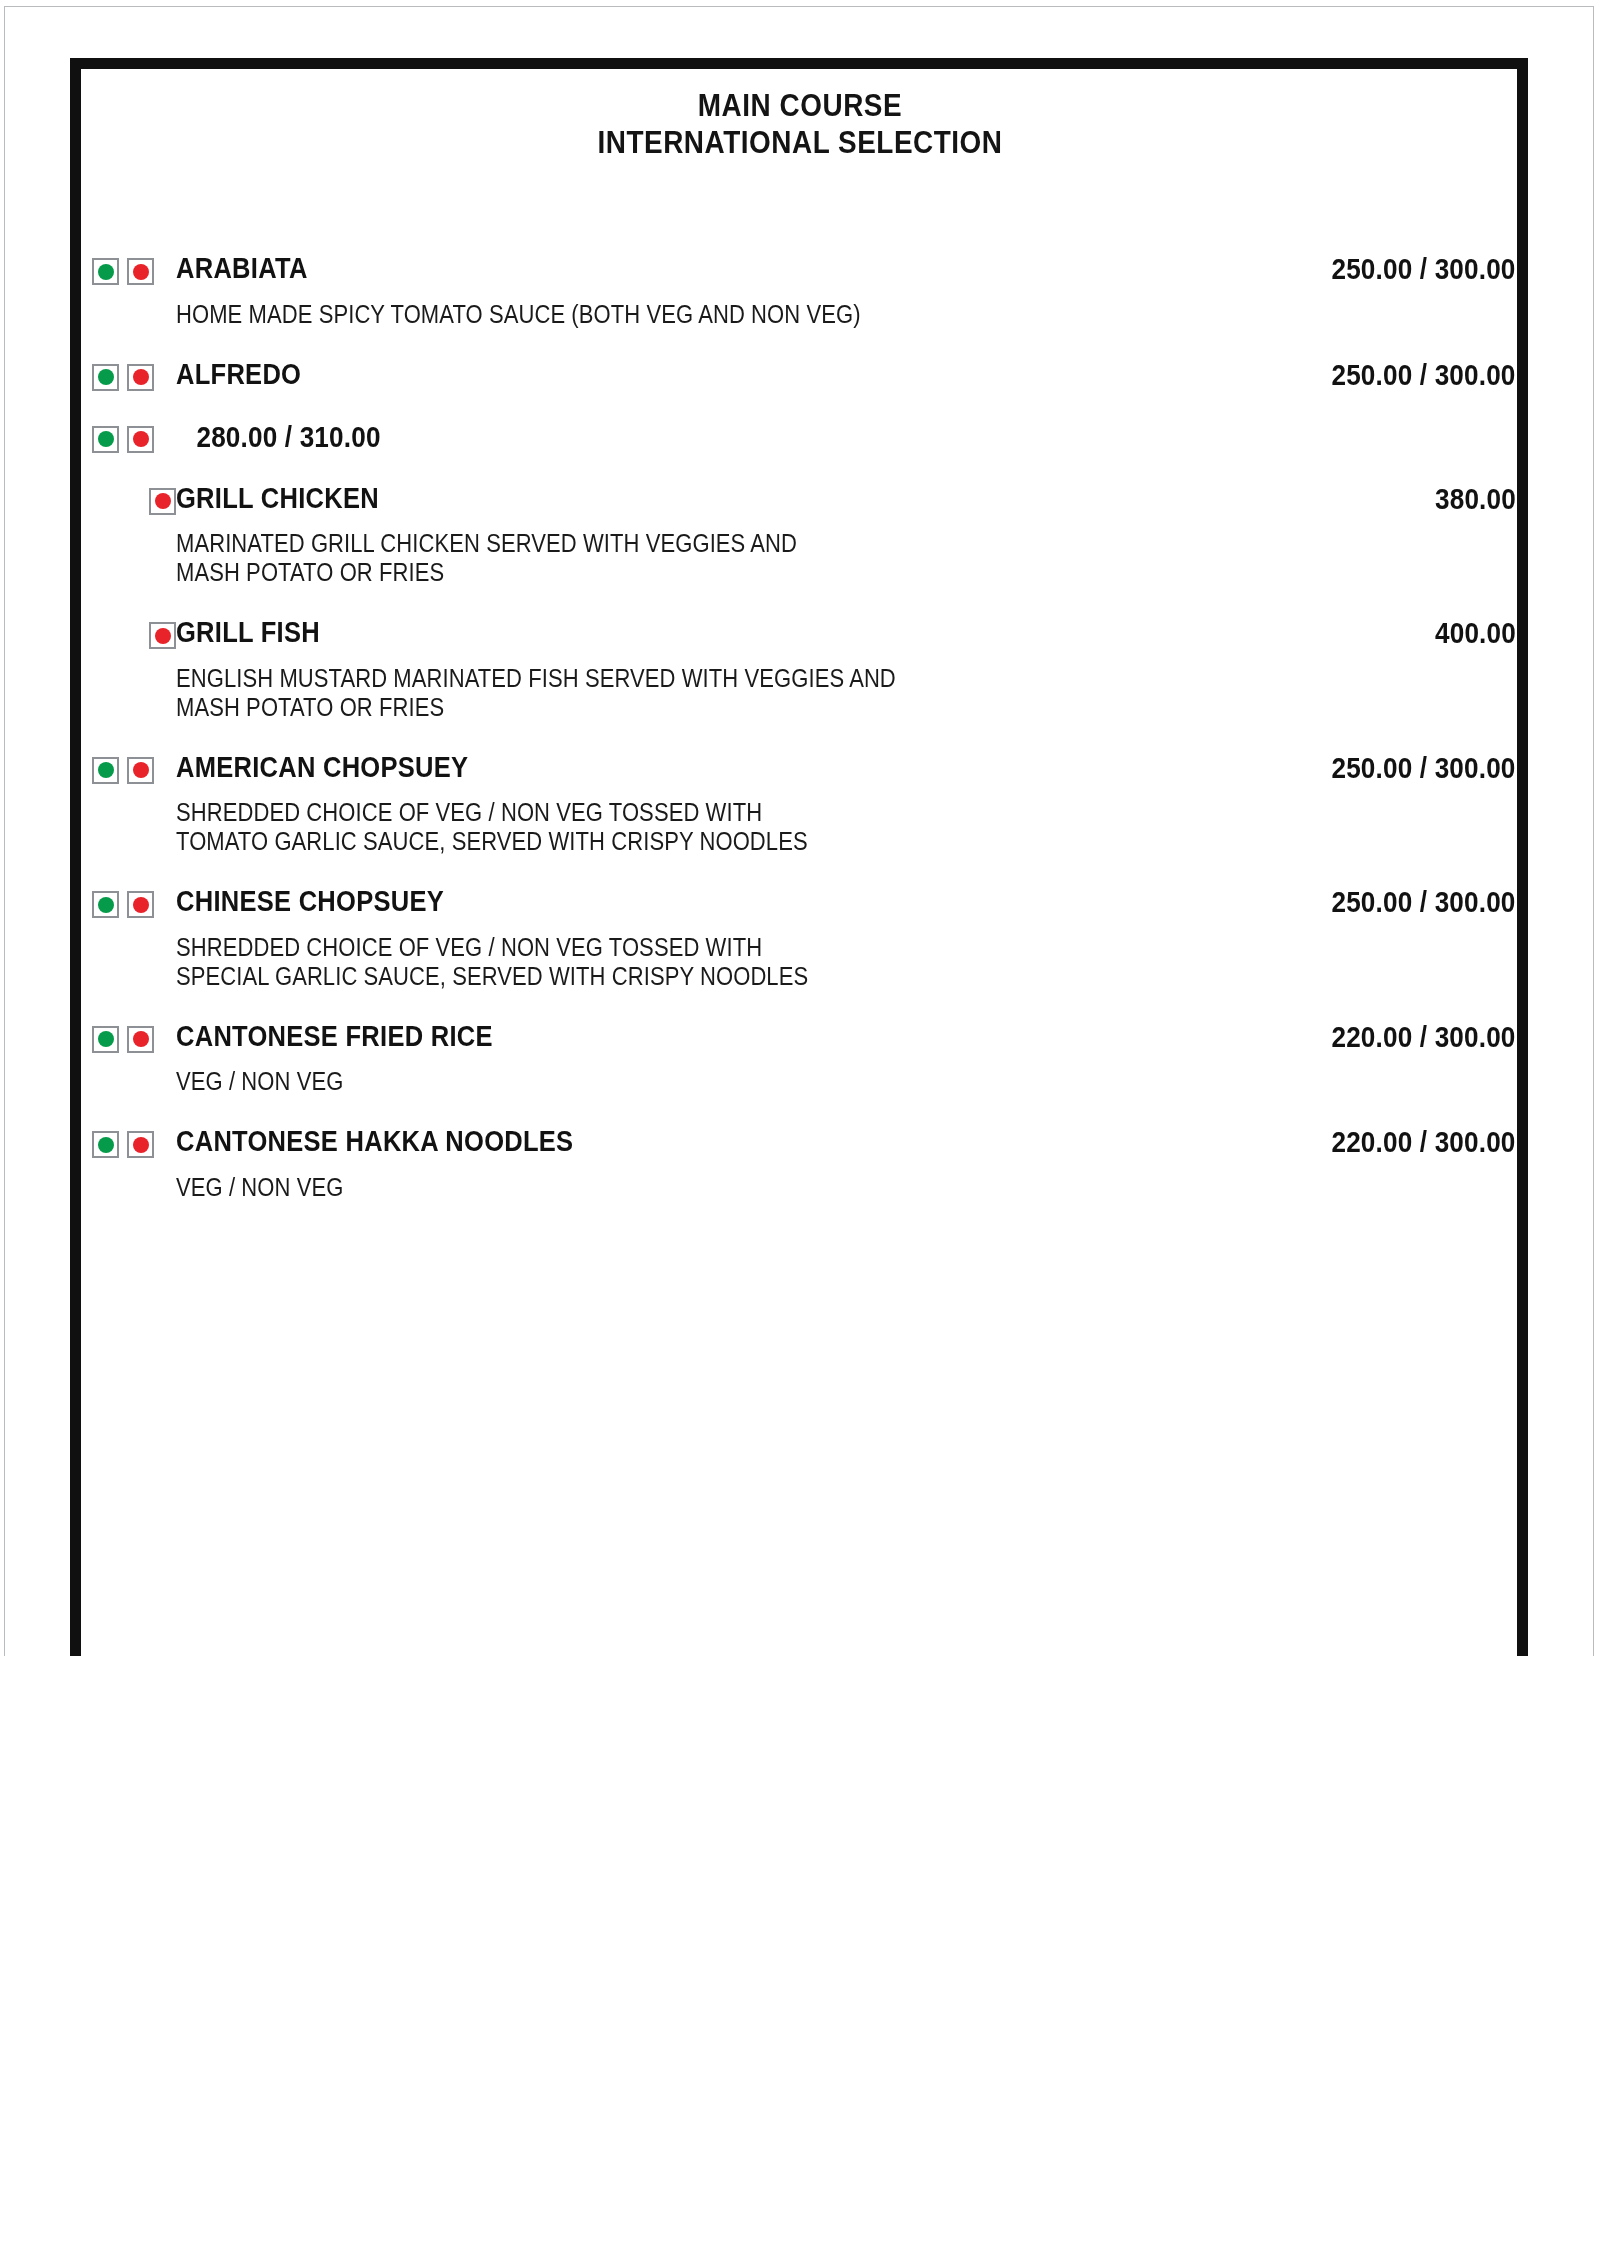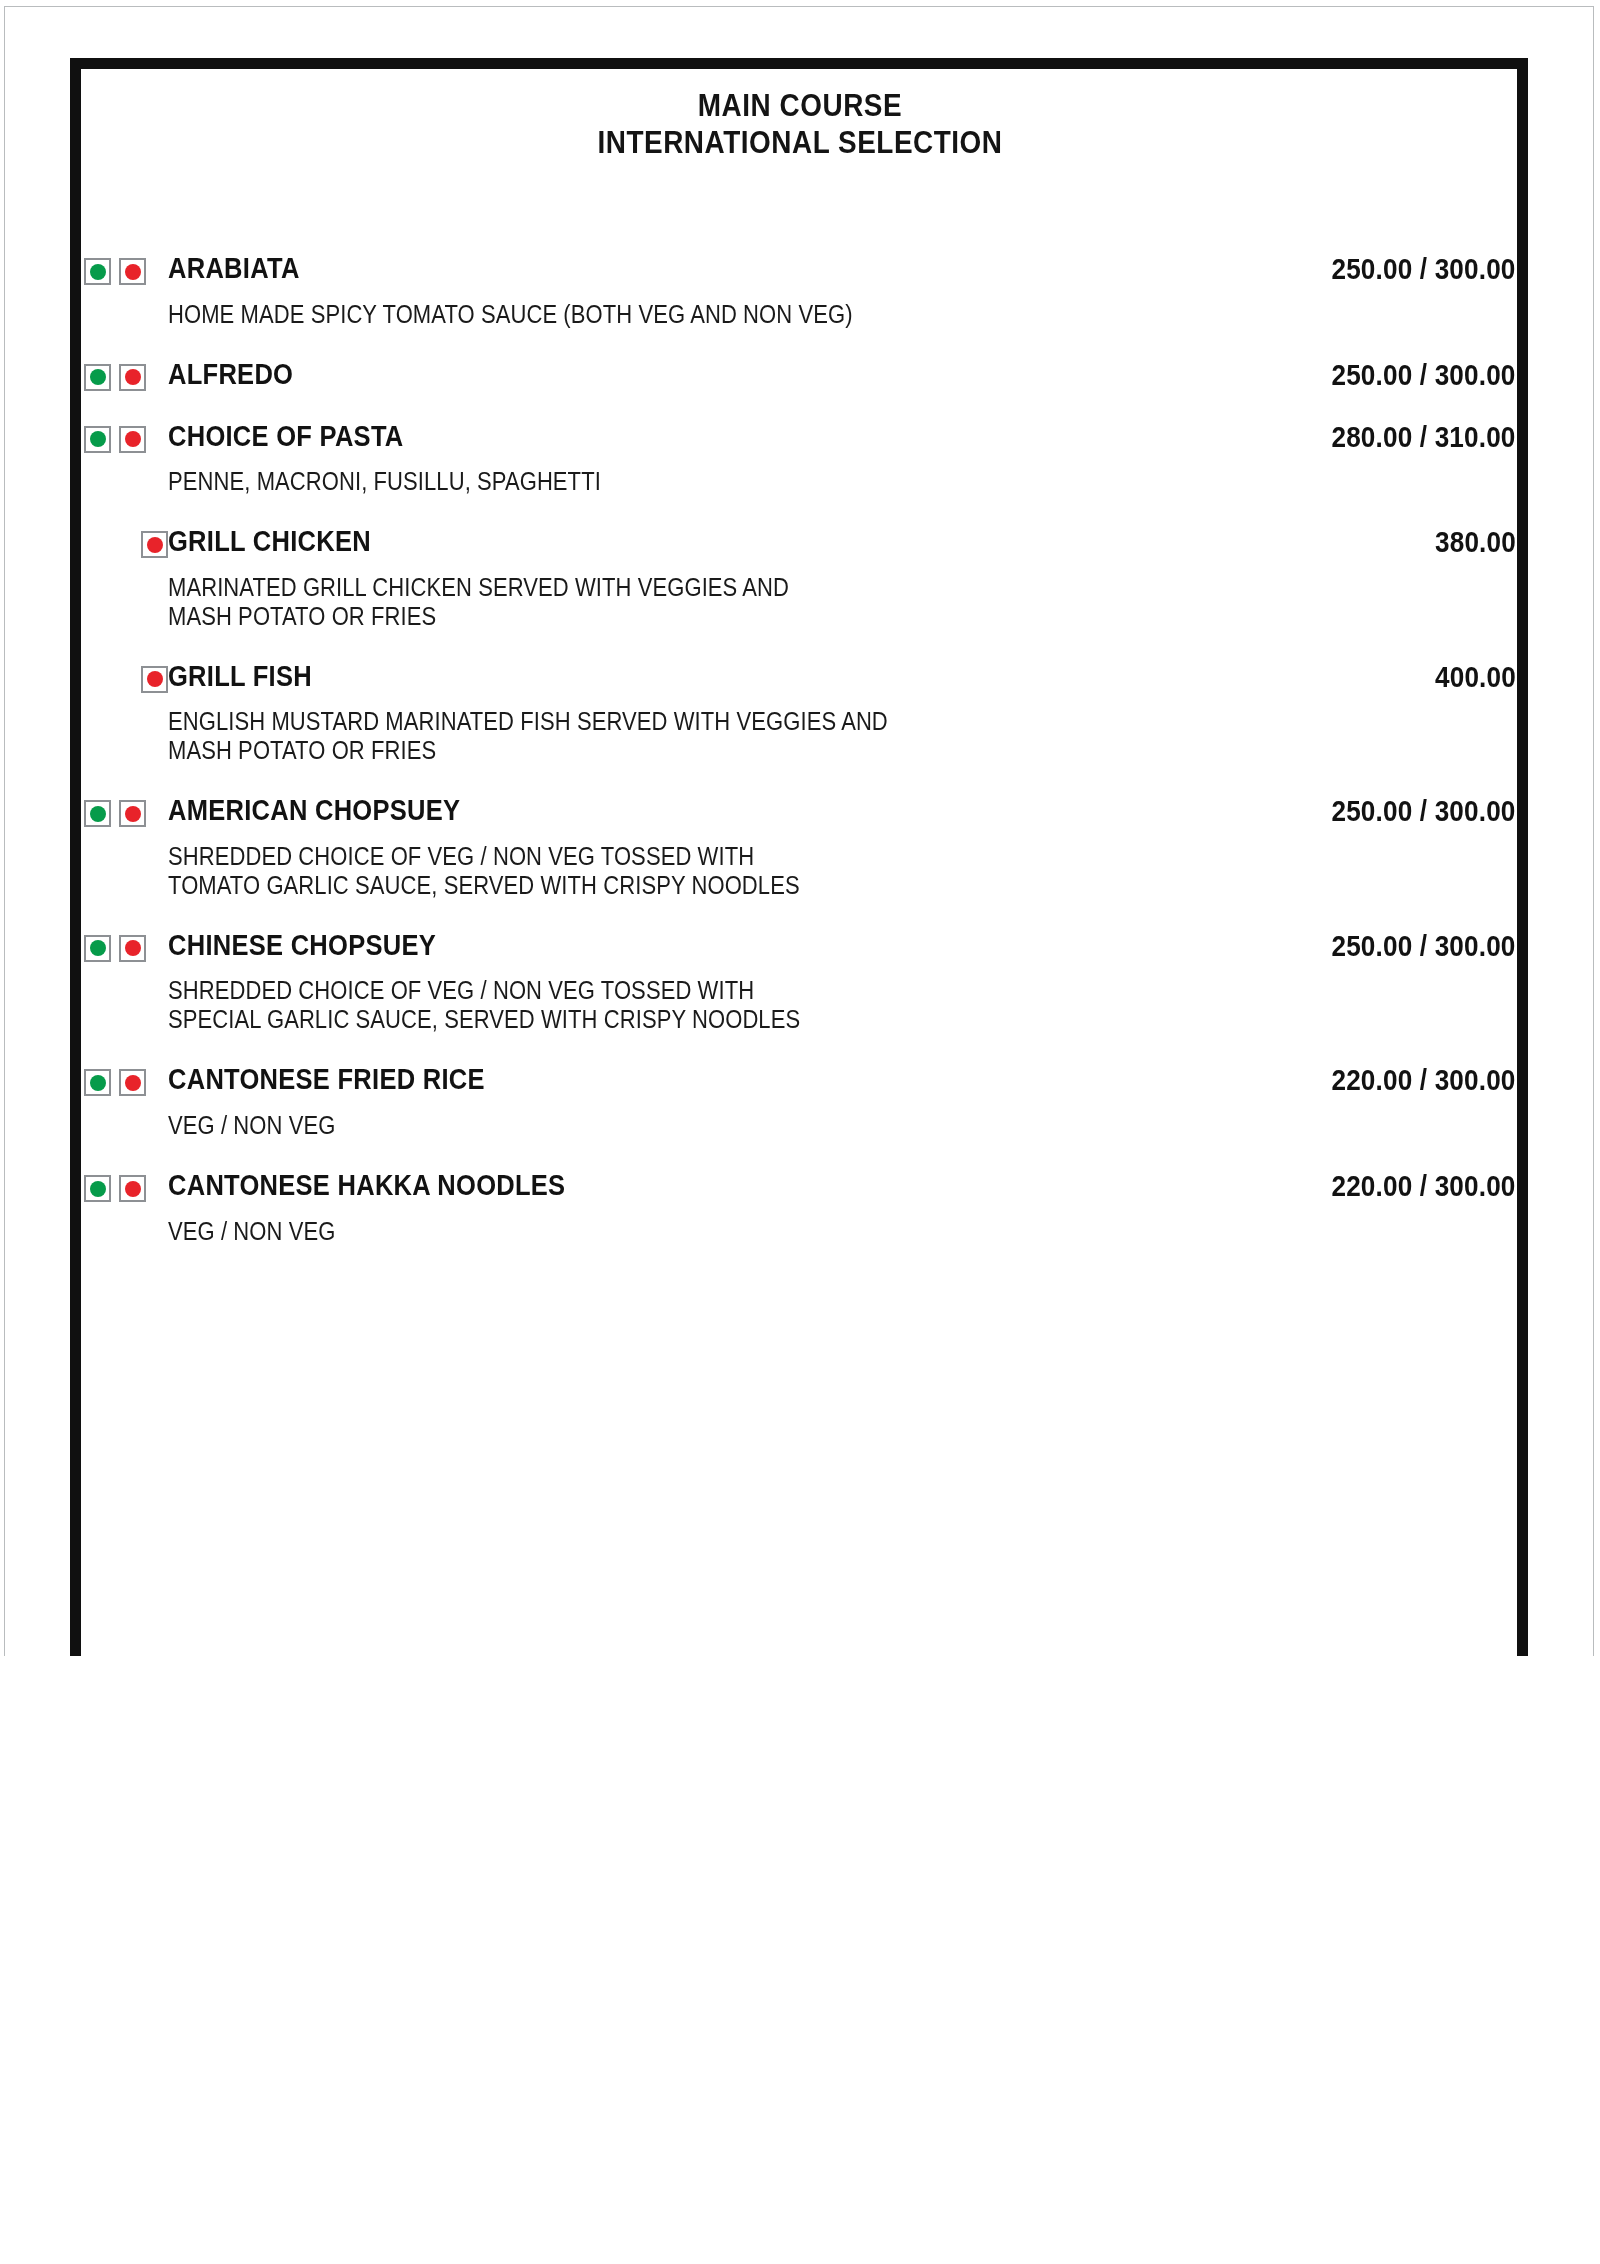--- a/index.html
+++ b/index.html
@@ -62,21 +62,21 @@
     letter-spacing: 0.6px;
     color: #141414;
     line-height: 1.18;
     transform: scaleX(0.9);
     transform-origin: center center;
   }
 
   
   .items {
     position: absolute;
-    left: 84px;
+    left: 92px;
     right: 84px;
     top: 254px;
   }
 
   .item {
     position: relative;
     display: flex;
     align-items: flex-start;
     margin-bottom: 31px;
   }
@@ -207,26 +207,20 @@
       </div>
       <div class="item">
         <div class="diet">
           <span class="diet-mark">
             <span class="diet-dot veg"></span>
           </span>
           <span class="diet-mark">
             <span class="diet-dot nonveg"></span>
           </span>
         </div>
-        <div class="item-body">
-          <div class="item-name">CHOICE OF PASTA</div>
-          <div class="item-desc-wrap">
-            <div class="item-desc">PENNE, MACRONI, FUSILLU, SPAGHETTI</div>
-          </div>
-        </div>
         <div class="item-price">280.00 / 310.00</div>
       </div>
       <div class="item">
         <div class="diet only-nonveg">
           <span class="diet-mark">
             <span class="diet-dot nonveg"></span>
           </span>
         </div>
         <div class="item-body">
           <div class="item-name">GRILL CHICKEN</div>

